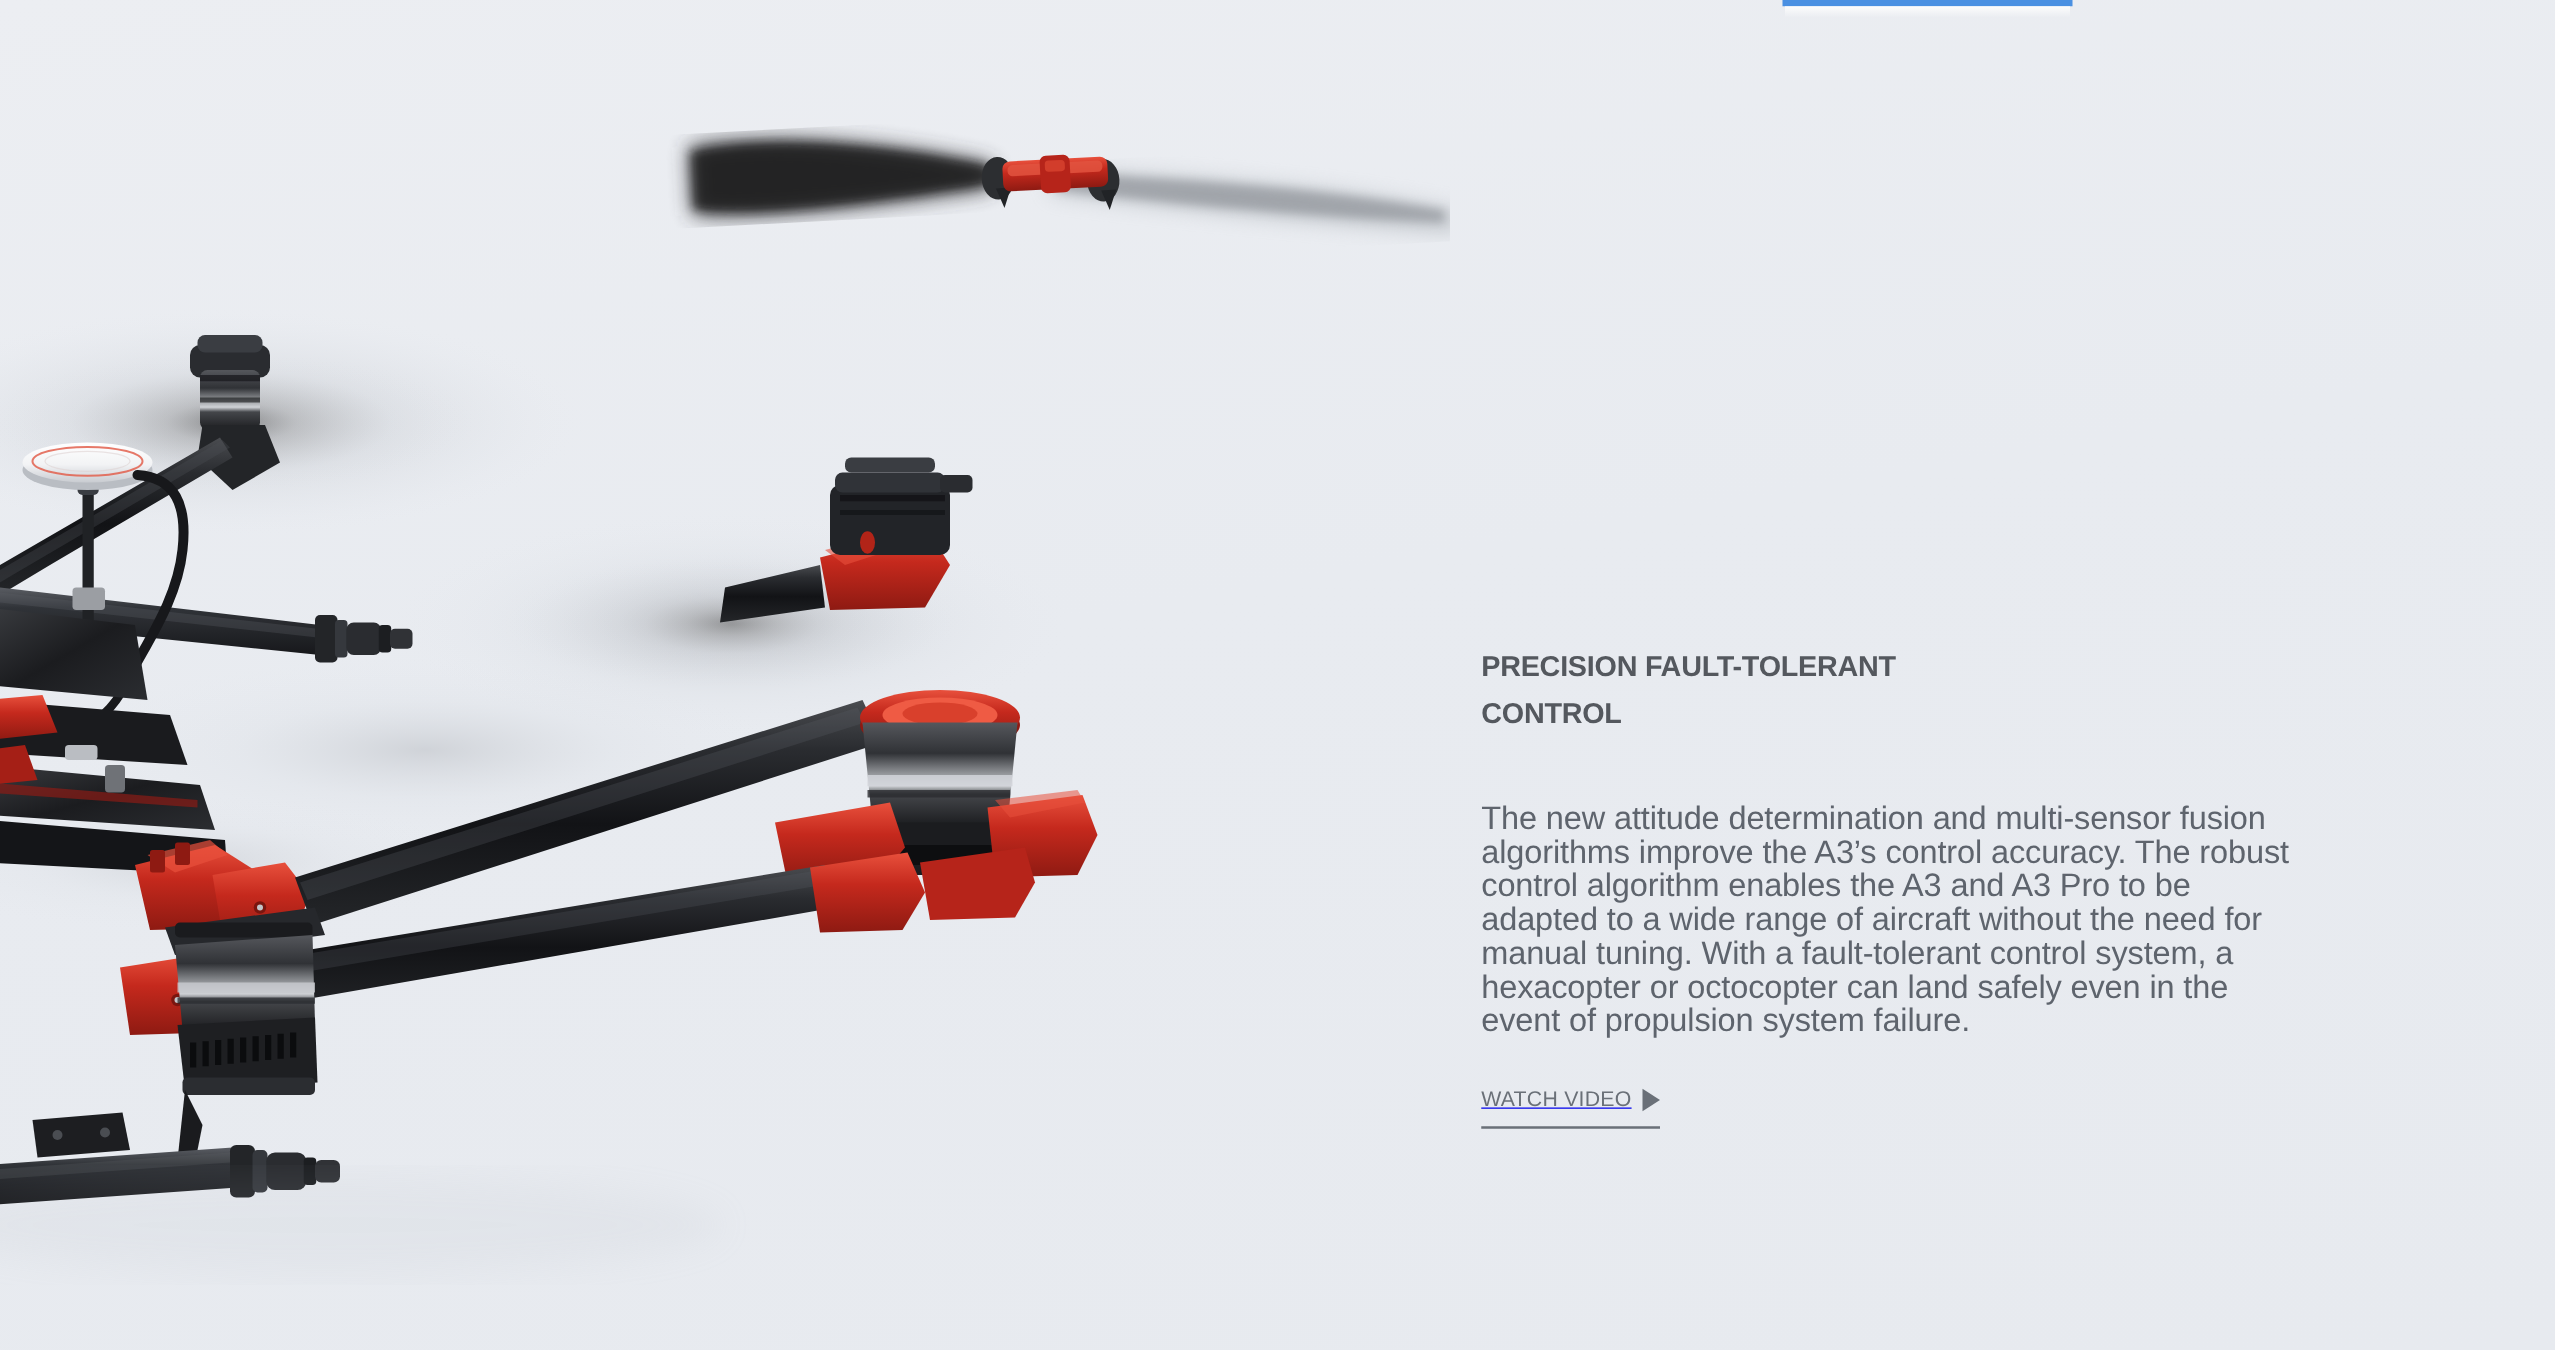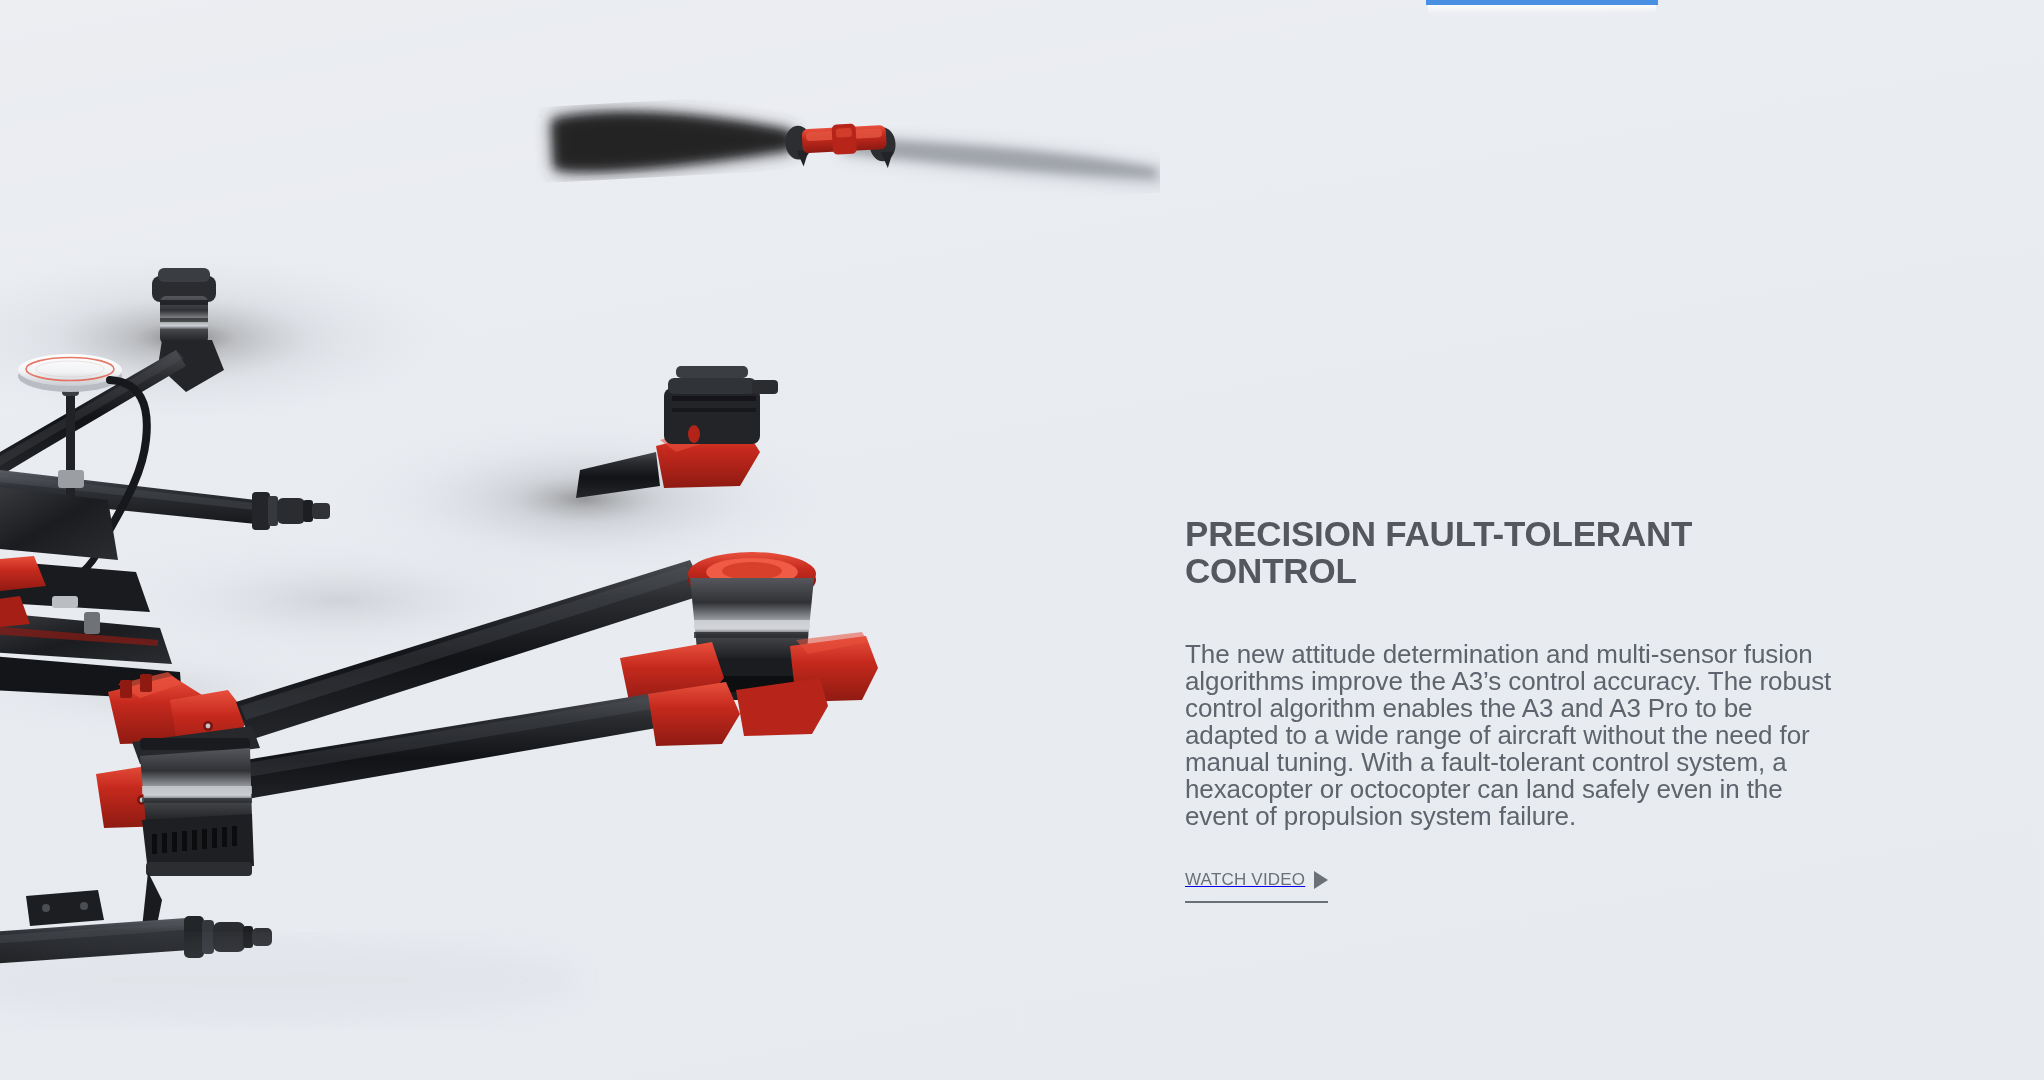--- a/index.html
+++ b/index.html
@@ -62,21 +62,21 @@
   
   .content {
     position: absolute;
     left: 1185px;
     top: 515px;
     width: 670px;
     z-index: 30;
   }
 
   .headline {
-    font-size: 35px;
+    font-size: 23px;
     line-height: 37px;
     font-weight: bold;
     color: #54585e;
     letter-spacing: -0.2px;
     font-stretch: condensed;
     white-space: pre-line;
     max-width: 560px;
   }
 
   .body-copy {

